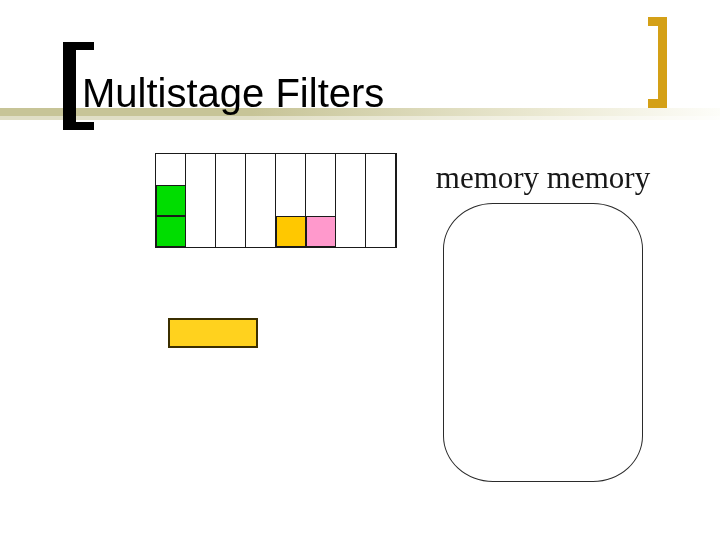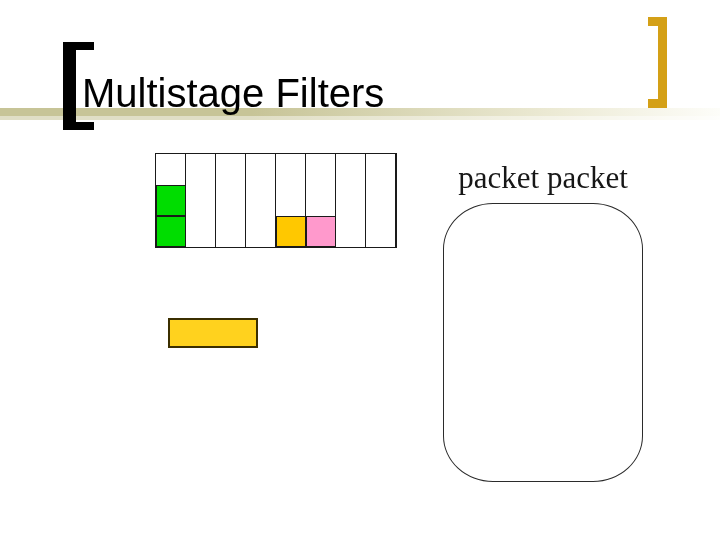--- a/index.html
+++ b/index.html
@@ -134,19 +134,19 @@
       <div class="grid-col"></div>
       <div class="grid-col"></div>
       <div class="grid-col"></div>
       <div class="grid-col"></div>
       <div class="grid-cell" style="left: 0%; width: 12.5%; top: 33.3333%; height: 33.3333%; background: rgb(0, 221, 0);"></div>
       <div class="grid-cell" style="left: 0%; width: 12.5%; top: 66.6667%; height: 33.3333%; background: rgb(0, 221, 0);"></div>
       <div class="grid-cell" style="left: 50%; width: 12.5%; top: 66.6667%; height: 33.3333%; background: rgb(255, 200, 0);"></div>
       <div class="grid-cell" style="left: 62.5%; width: 12.5%; top: 66.6667%; height: 33.3333%; background: rgb(255, 153, 204);"></div>
     </div>
 
-  <div class="packet-memory-label">packet packet</div>
+  <div class="packet-memory-label">memory memory</div>
 
   <div class="packet-memory-box"></div>
 
   <div class="packet-bar" style="background: rgb(255, 210, 30); border-color: rgb(59, 47, 0);"></div>
 
 </div>
 
 </body></html>

